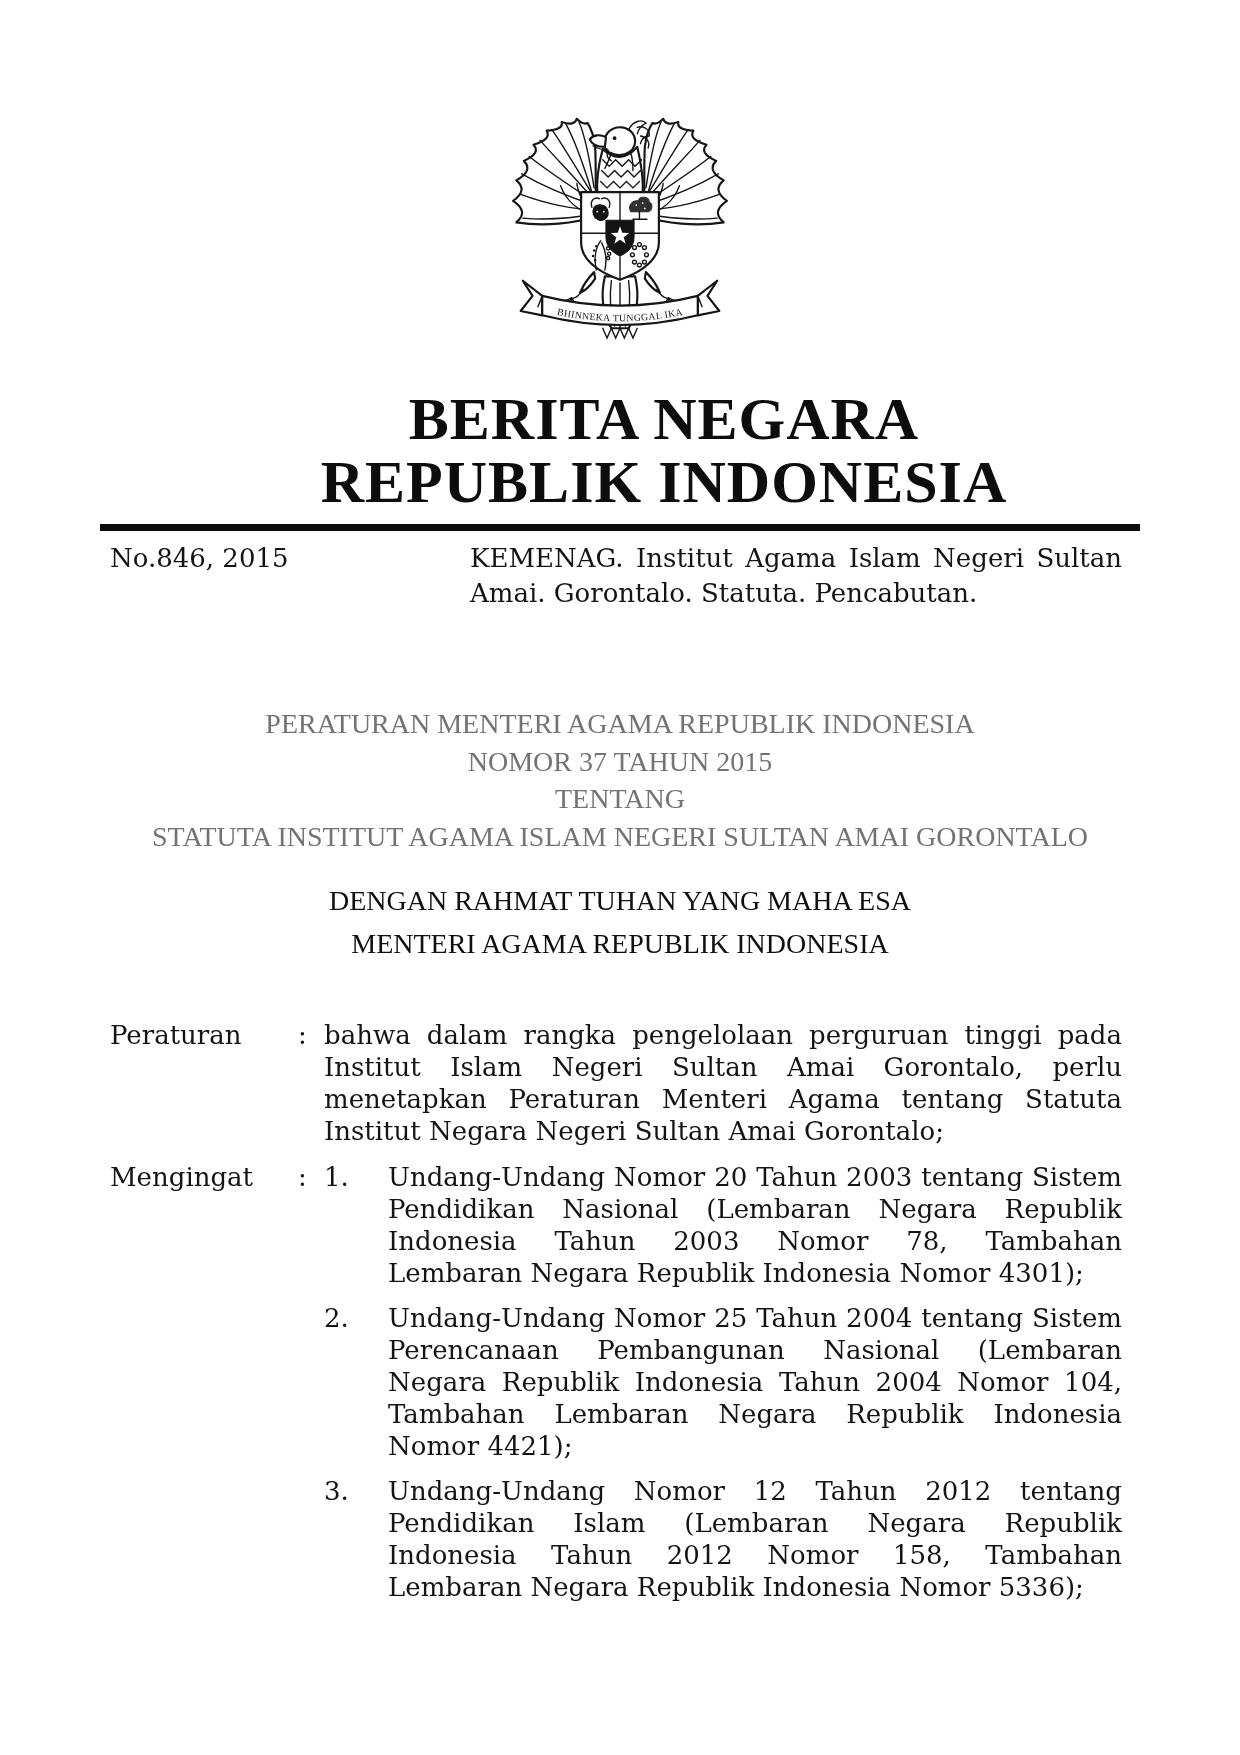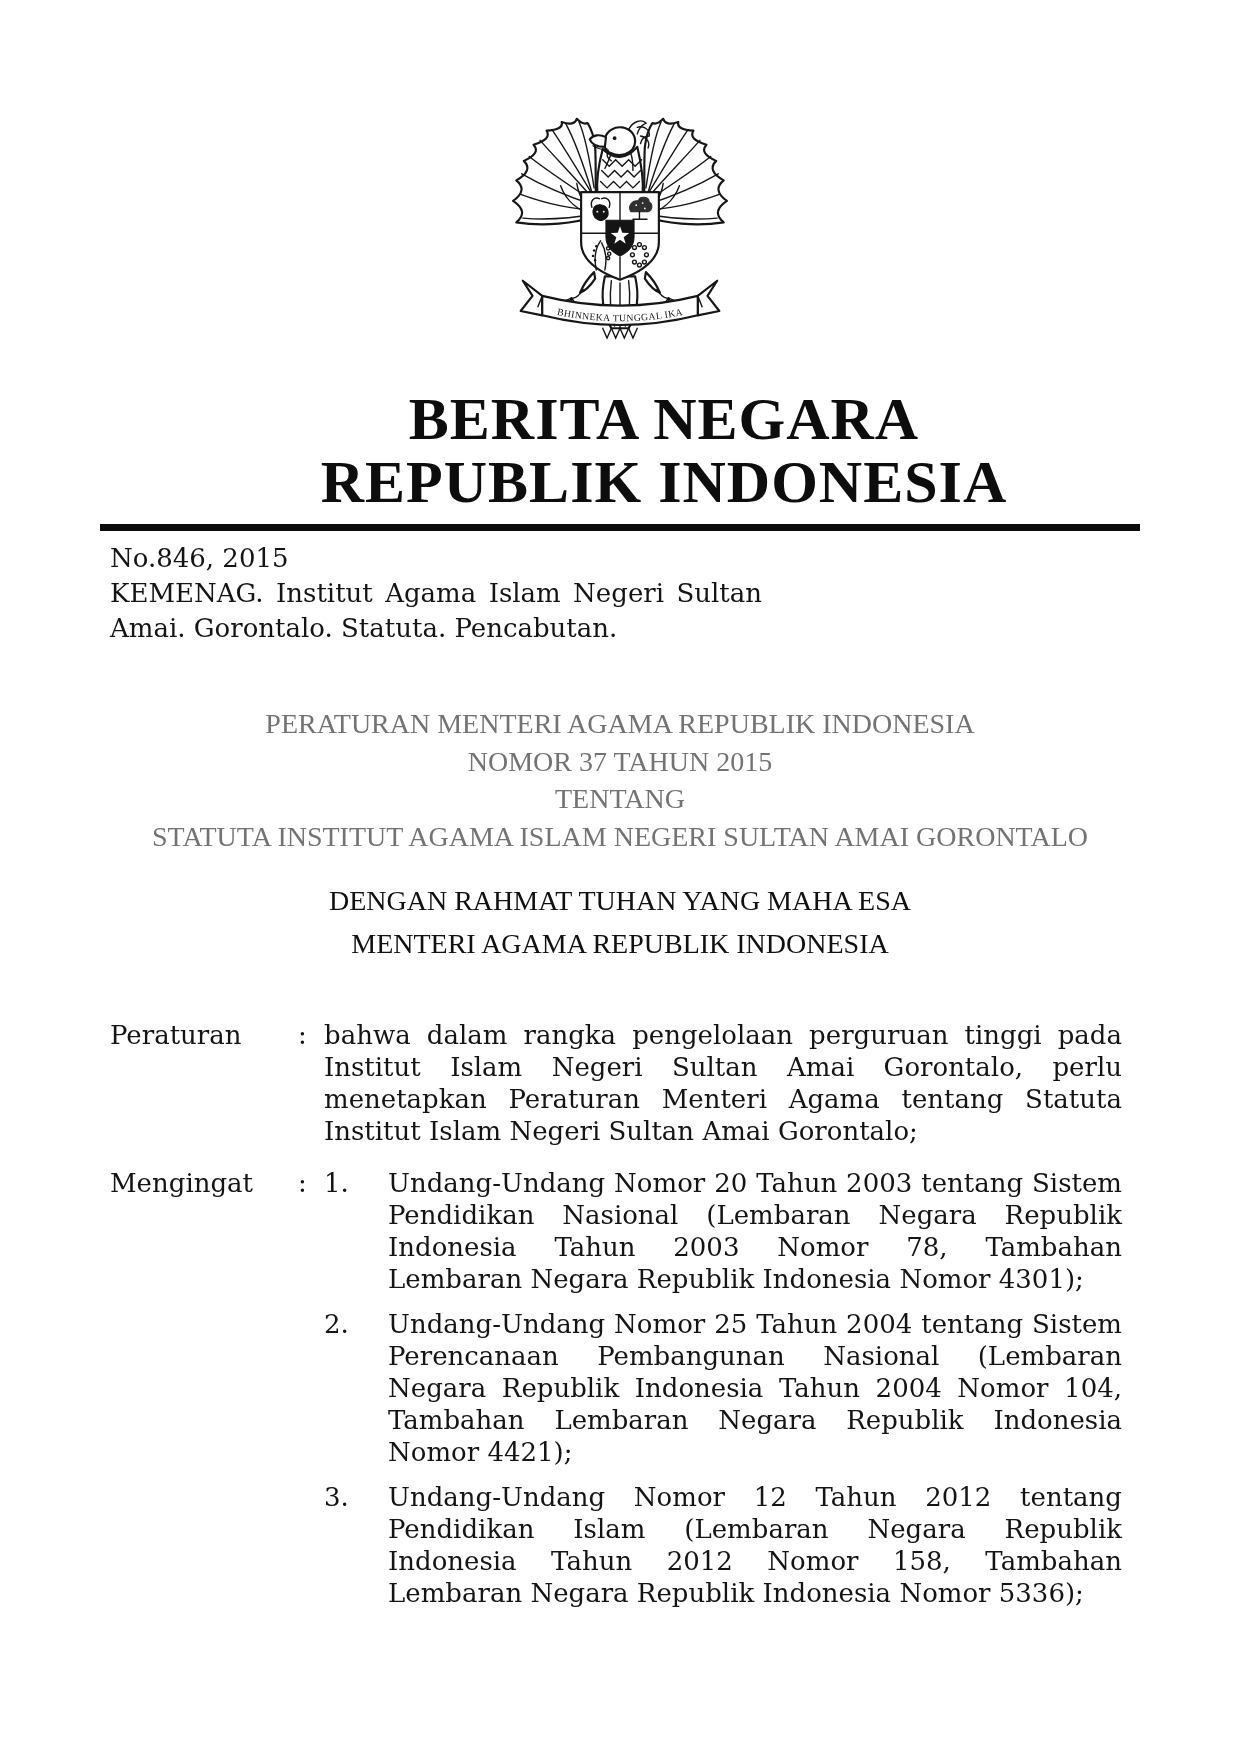--- a/index.html
+++ b/index.html
@@ -23,21 +23,21 @@
     position:absolute;top:388px;left:0;width:1240px;
     text-align:center;
     font-family:"Liberation Serif", serif;
     font-weight:bold;font-size:60px;line-height:63px;
     letter-spacing:1px;color:#0d0d0d;white-space:nowrap;padding-left:44px;
   }
   .rule{position:absolute;top:524px;left:100px;width:1040px;height:7px;background:#0c0c0c;}
   
   .meta{
     position:absolute;top:541px;left:110px;width:1012px;
-    display:flex;font-size:26px;line-height:35px;flex-direction:column;
+    display:flex;font-size:26px;line-height:35px;
   }
   .meta-number{width:360px;flex:none;}
   .meta-subject{width:652px;flex:none;}
   
   .doc-title{
     position:absolute;top:705px;left:100px;width:1040px;
     text-align:center;font-family:"Liberation Serif", serif;
     font-size:28px;line-height:37.5px;color:#737373;
   }
   .doc-title div{white-space:nowrap;}
@@ -51,21 +51,21 @@
   .block{
     position:absolute;top:1019px;left:110px;width:1012px;
     font-size:26px;line-height:32px;color:#141414;
   }
   .row{display:flex;align-items:flex-start;}
   .row .label{width:188px;flex:none;}
   .row .colon{width:26px;flex:none;}
   .row .content{width:798px;flex:none;}
   .jl{text-align:justify;text-align-last:justify;}
   .ll{text-align:left;text-align-last:left;}
-  .mengingat{margin-top:20px;}
+  .mengingat{margin-top:14px;}
   .item{display:flex;margin-bottom:13px;}
   .item:last-child{margin-bottom:0;}
   .item .num{width:64px;flex:none;}
   .item .itext{width:734px;flex:none;}
   
   .watermark{
     position:absolute;top:1724px;right:8px;
     font-family:"Liberation Sans", sans-serif;
     font-size:22px;color:#8d8d8d;letter-spacing:0.5px;margin-top:31px;
   }
@@ -223,21 +223,21 @@
 
   <div class="block">
 
     <div class="row">
       <div class="label">Peraturan</div>
       <div class="colon">:</div>
       <div class="content">
         <div class="jl">bahwa dalam rangka pengelolaan perguruan tinggi pada</div>
         <div class="jl">Institut Islam Negeri Sultan Amai Gorontalo, perlu</div>
         <div class="jl">menetapkan Peraturan Menteri Agama tentang Statuta</div>
-        <div class="ll">Institut Islam Negeri Sultan Amai Gorontalo;</div>
+        <div class="ll">Institut Negara Negeri Sultan Amai Gorontalo;</div>
       </div>
     </div>
 
     <div class="row mengingat">
       <div class="label">Mengingat</div>
       <div class="colon">:</div>
       <div class="content">
 
         <div class="item">
           <div class="num">1.</div>

